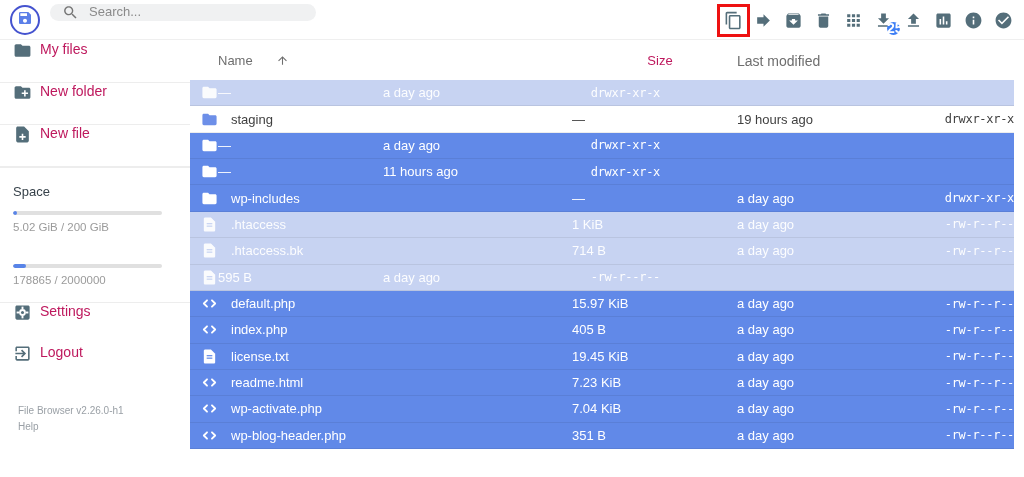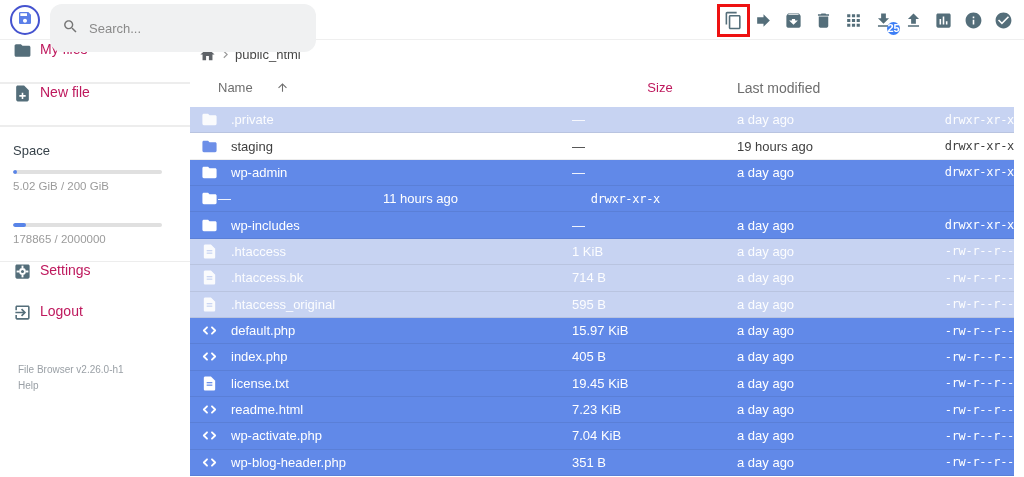--- a/index.html
+++ b/index.html
@@ -6,32 +6,32 @@
   html,body { width:1024px; height:477px; overflow:hidden; background:#fff;
     font-family:"Liberation Sans", sans-serif; }
   button { background:none; border:none; padding:0; cursor:pointer; }
 
   
   .topbar { position:absolute; left:0; top:0; width:1024px; height:40px; background:#fff;
     border-bottom:1px solid #efefef; z-index:5; }
   .logo { position:absolute; left:10px; top:5px; width:30px; height:30px; border-radius:50%;
     border:2px solid #4553cf; background:#fff; display:flex; align-items:center; justify-content:center; }
   .logo svg { width:16px; height:16px; }
-  .search { position:absolute; left:50px; top:4px; width:266px; height:48px; background:#f0f1f2;
-    border-radius:12px; display:flex; align-items:center; padding-left:12px; }
+  .search { position:absolute; left:50px; top:4px; width:266px; height:17px; background:#f0f1f2;
+    border-radius:12px; display:flex; align-items:flex-start; padding-left:12px; }
   .search svg { width:17px; height:17px; fill:#757575; flex:none; }
   .search input { border:none; outline:none; background:transparent; margin-left:10px;
     font-size:13px; color:#555; width:210px; font-family:"Liberation Sans",sans-serif; }
   .search input::placeholder { color:#8a8a8a; }
   .toolbar { position:absolute; right:10px; top:0; height:40px; display:flex; align-items:center; gap:9px; }
   .tbtn { width:21px; height:21px; display:flex; align-items:center; justify-content:center; position:relative; }
   .tbtn svg { width:19px; height:19px; fill:#546e7a; }
   .annot { position:absolute; inset:-6px; border:3px solid #ee1111; pointer-events:none; }
   .badge { position:absolute; right:-6px; bottom:-4px; width:13px; height:13px; border-radius:50%;
-    background:#3d7ef5; color:#fff; font-size:11px; line-height:13px; text-align:center; font-weight:bold; }
+    background:#3d7ef5; color:#fff; font-size:14px; line-height:13px; text-align:center; font-weight:bold; }
 
   
   .sidebar { position:absolute; left:0; top:41px; width:190px; height:436px; background:#fff; }
   .snav { height:41px; display:flex; align-items:flex-start; padding-left:13px; gap:8px; width:100%;
     font-size:14px; color:#be185d; text-align:left; }
   .snav svg { width:19px; height:19px; fill:#546e7a; flex:none; }
   .divider { height:1px; background:#ededed; }
   .usage { padding:16px 13px 0 13px; }
   .usage .ulabel { font-size:13px; font-weight:normal; color:#37424a; }
   .ubar { margin-top:12px; width:149px; height:4px; border-radius:2px; background:#e0e0e0; overflow:hidden; }
@@ -149,20 +149,26 @@
 </div>
 
 <div class="sidebar">
   <button class="snav">
     <svg viewBox="0 0 24 24">
         <path d="M10 4H4c-1.1 0-2 .9-2 2v12c0 1.1.9 2 2 2h16c1.1 0 2-.9 2-2V8c0-1.1-.9-2-2-2h-8l-2-2z"></path>
       </svg>
     <span>My files</span>
   </button>
   <div class="divider"></div>
+  <button class="snav">
+    <svg viewBox="0 0 24 24">
+        <path d="M20 6h-8l-2-2H4c-1.1 0-2 .9-2 2v12c0 1.1.9 2 2 2h16c1.1 0 2-.9 2-2V8c0-1.1-.9-2-2-2zm-1 8h-3v3h-2v-3h-3v-2h3V9h2v3h3v2z"></path>
+      </svg>
+    <span>New folder</span>
+  </button>
   <div class="divider"></div>
   <button class="snav">
     <svg viewBox="0 0 24 24">
         <path d="M14 2H6c-1.1 0-2 .9-2 2v16c0 1.1.9 2 2 2h12c1.1 0 2-.9 2-2V8l-6-6zm2 14h-3v3h-2v-3H8v-2h3v-3h2v3h3v2z"></path>
       </svg>
     <span>New file</span>
   </button>
   <div class="divider"></div>
   <div class="divider"></div>
 
@@ -200,54 +206,40 @@
     <span>Logout</span>
   </button>
 
   <div class="sfoot">
     <span>File Browser v2.26.0-h1</span><br>
     <a href="#">Help</a>
   </div>
 </div>
 
 <div class="content">
-  <div class="breadcrumb">
-    <button class="bic">
-      <svg viewBox="0 0 24 24">
-          <path d="M10 20v-6h4v6h5v-8h3L12 3 2 12h3v8z"></path>
-        </svg>
-    </button>
-    <span class="chev">
-      <svg viewBox="0 0 24 24">
-          <path d="M10 6L8.59 7.41 13.17 12l-4.58 4.59L10 18l6-6z"></path>
-        </svg>
-    </span>
-    <span class="bpath">public_html</span>
-  </div>
 
   <div class="thead">
     <span class="h-name">
       <span>Name</span>
       <svg viewBox="0 0 24 24">
           <path d="M4 12l1.41 1.41L11 7.83V20h2V7.83l5.58 5.59L20 12l-8-8-8 8z"></path>
         </svg>
     </span>
     <span class="h-size">Size</span>
     <span class="h-mod">Last modified</span>
     <span class="h-perm"></span>
   </div>
 
   <div class="listing">
       <div class="row hid">
     <span class="ficon">
           <svg viewBox="0 0 24 24">
             <path fill="currentColor" d="M10 4H4c-1.1 0-2 .9-2 2v12c0 1.1.9 2 2 2h16c1.1 0 2-.9 2-2V8c0-1.1-.9-2-2-2h-8l-2-2z"></path>
           </svg>
         </span>
-    <span class="fname">.private</span>
     <span class="fsize">—</span>
     <span class="fmod">a day ago</span>
     <span class="fperm">drwxr-xr-x</span>
   </div>
       <div class="row norm">
     <span class="ficon">
           <svg viewBox="0 0 24 24">
             <path fill="currentColor" d="M10 4H4c-1.1 0-2 .9-2 2v12c0 1.1.9 2 2 2h16c1.1 0 2-.9 2-2V8c0-1.1-.9-2-2-2h-8l-2-2z"></path>
           </svg>
         </span>
@@ -255,21 +247,20 @@
     <span class="fsize">—</span>
     <span class="fmod">19 hours ago</span>
     <span class="fperm">drwxr-xr-x</span>
   </div>
       <div class="row sel">
     <span class="ficon">
           <svg viewBox="0 0 24 24">
             <path fill="currentColor" d="M10 4H4c-1.1 0-2 .9-2 2v12c0 1.1.9 2 2 2h16c1.1 0 2-.9 2-2V8c0-1.1-.9-2-2-2h-8l-2-2z"></path>
           </svg>
         </span>
-    <span class="fname">wp-admin</span>
     <span class="fsize">—</span>
     <span class="fmod">a day ago</span>
     <span class="fperm">drwxr-xr-x</span>
   </div>
       <div class="row sel">
     <span class="ficon">
           <svg viewBox="0 0 24 24">
             <path fill="currentColor" d="M10 4H4c-1.1 0-2 .9-2 2v12c0 1.1.9 2 2 2h16c1.1 0 2-.9 2-2V8c0-1.1-.9-2-2-2h-8l-2-2z"></path>
           </svg>
         </span>
@@ -315,21 +306,20 @@
     <span class="fperm">-rw-r--r--</span>
   </div>
       <div class="row hid">
     <span class="ficon">
           <svg viewBox="0 0 24 24">
             <path fill="currentColor" d="M14 2H6c-1.1 0-2 .9-2 2v16c0 1.1.9 2 2 2h12c1.1 0 2-.9 2-2V8l-6-6z"></path>
             <rect class="ln" x="8" y="10" width="8" height="1.7"></rect>
             <rect class="ln" x="8" y="13.5" width="8" height="1.7"></rect>
           </svg>
         </span>
-    <span class="fname">.htaccess_original</span>
     <span class="fsize">595 B</span>
     <span class="fmod">a day ago</span>
     <span class="fperm">-rw-r--r--</span>
   </div>
       <div class="row sel">
     <span class="ficon">
           <svg viewBox="0 0 24 24" fill="none" stroke="currentColor" stroke-width="2.6" stroke-linecap="round" stroke-linejoin="round">
             <path d="M8.5 7.5 4 12l4.5 4.5"></path>
             <path d="M15.5 7.5 20 12l-4.5 4.5"></path>
           </svg>

